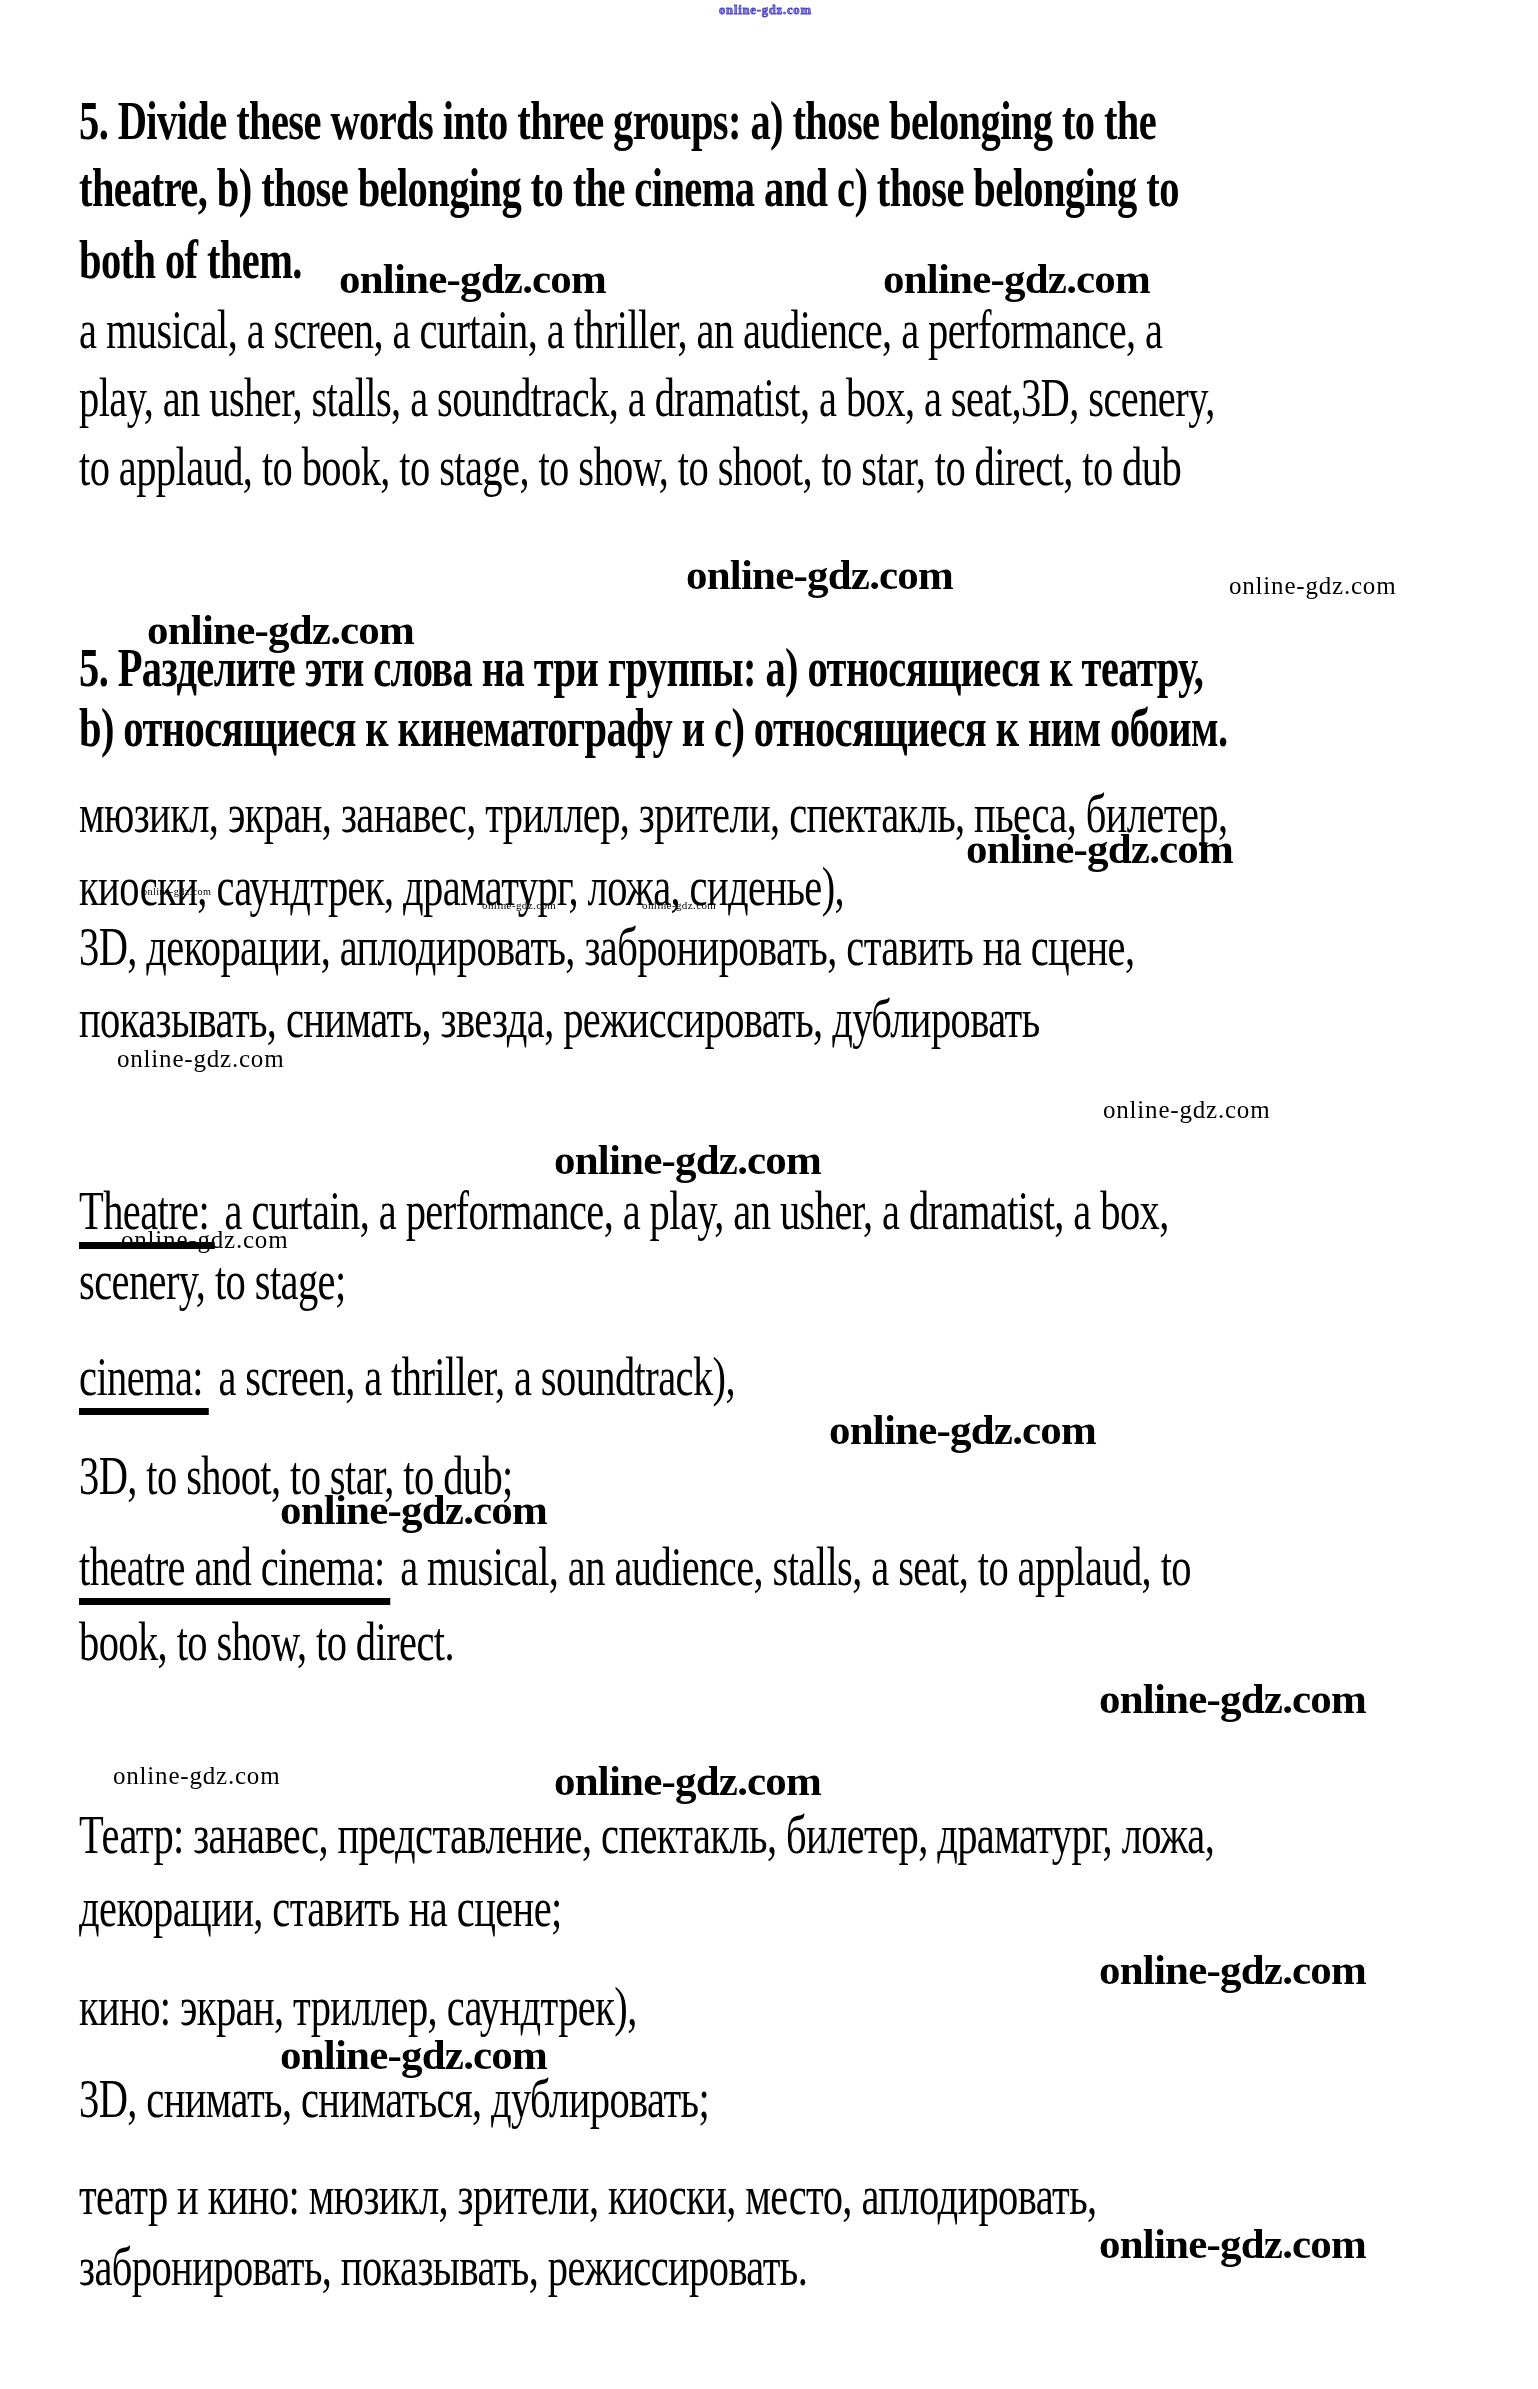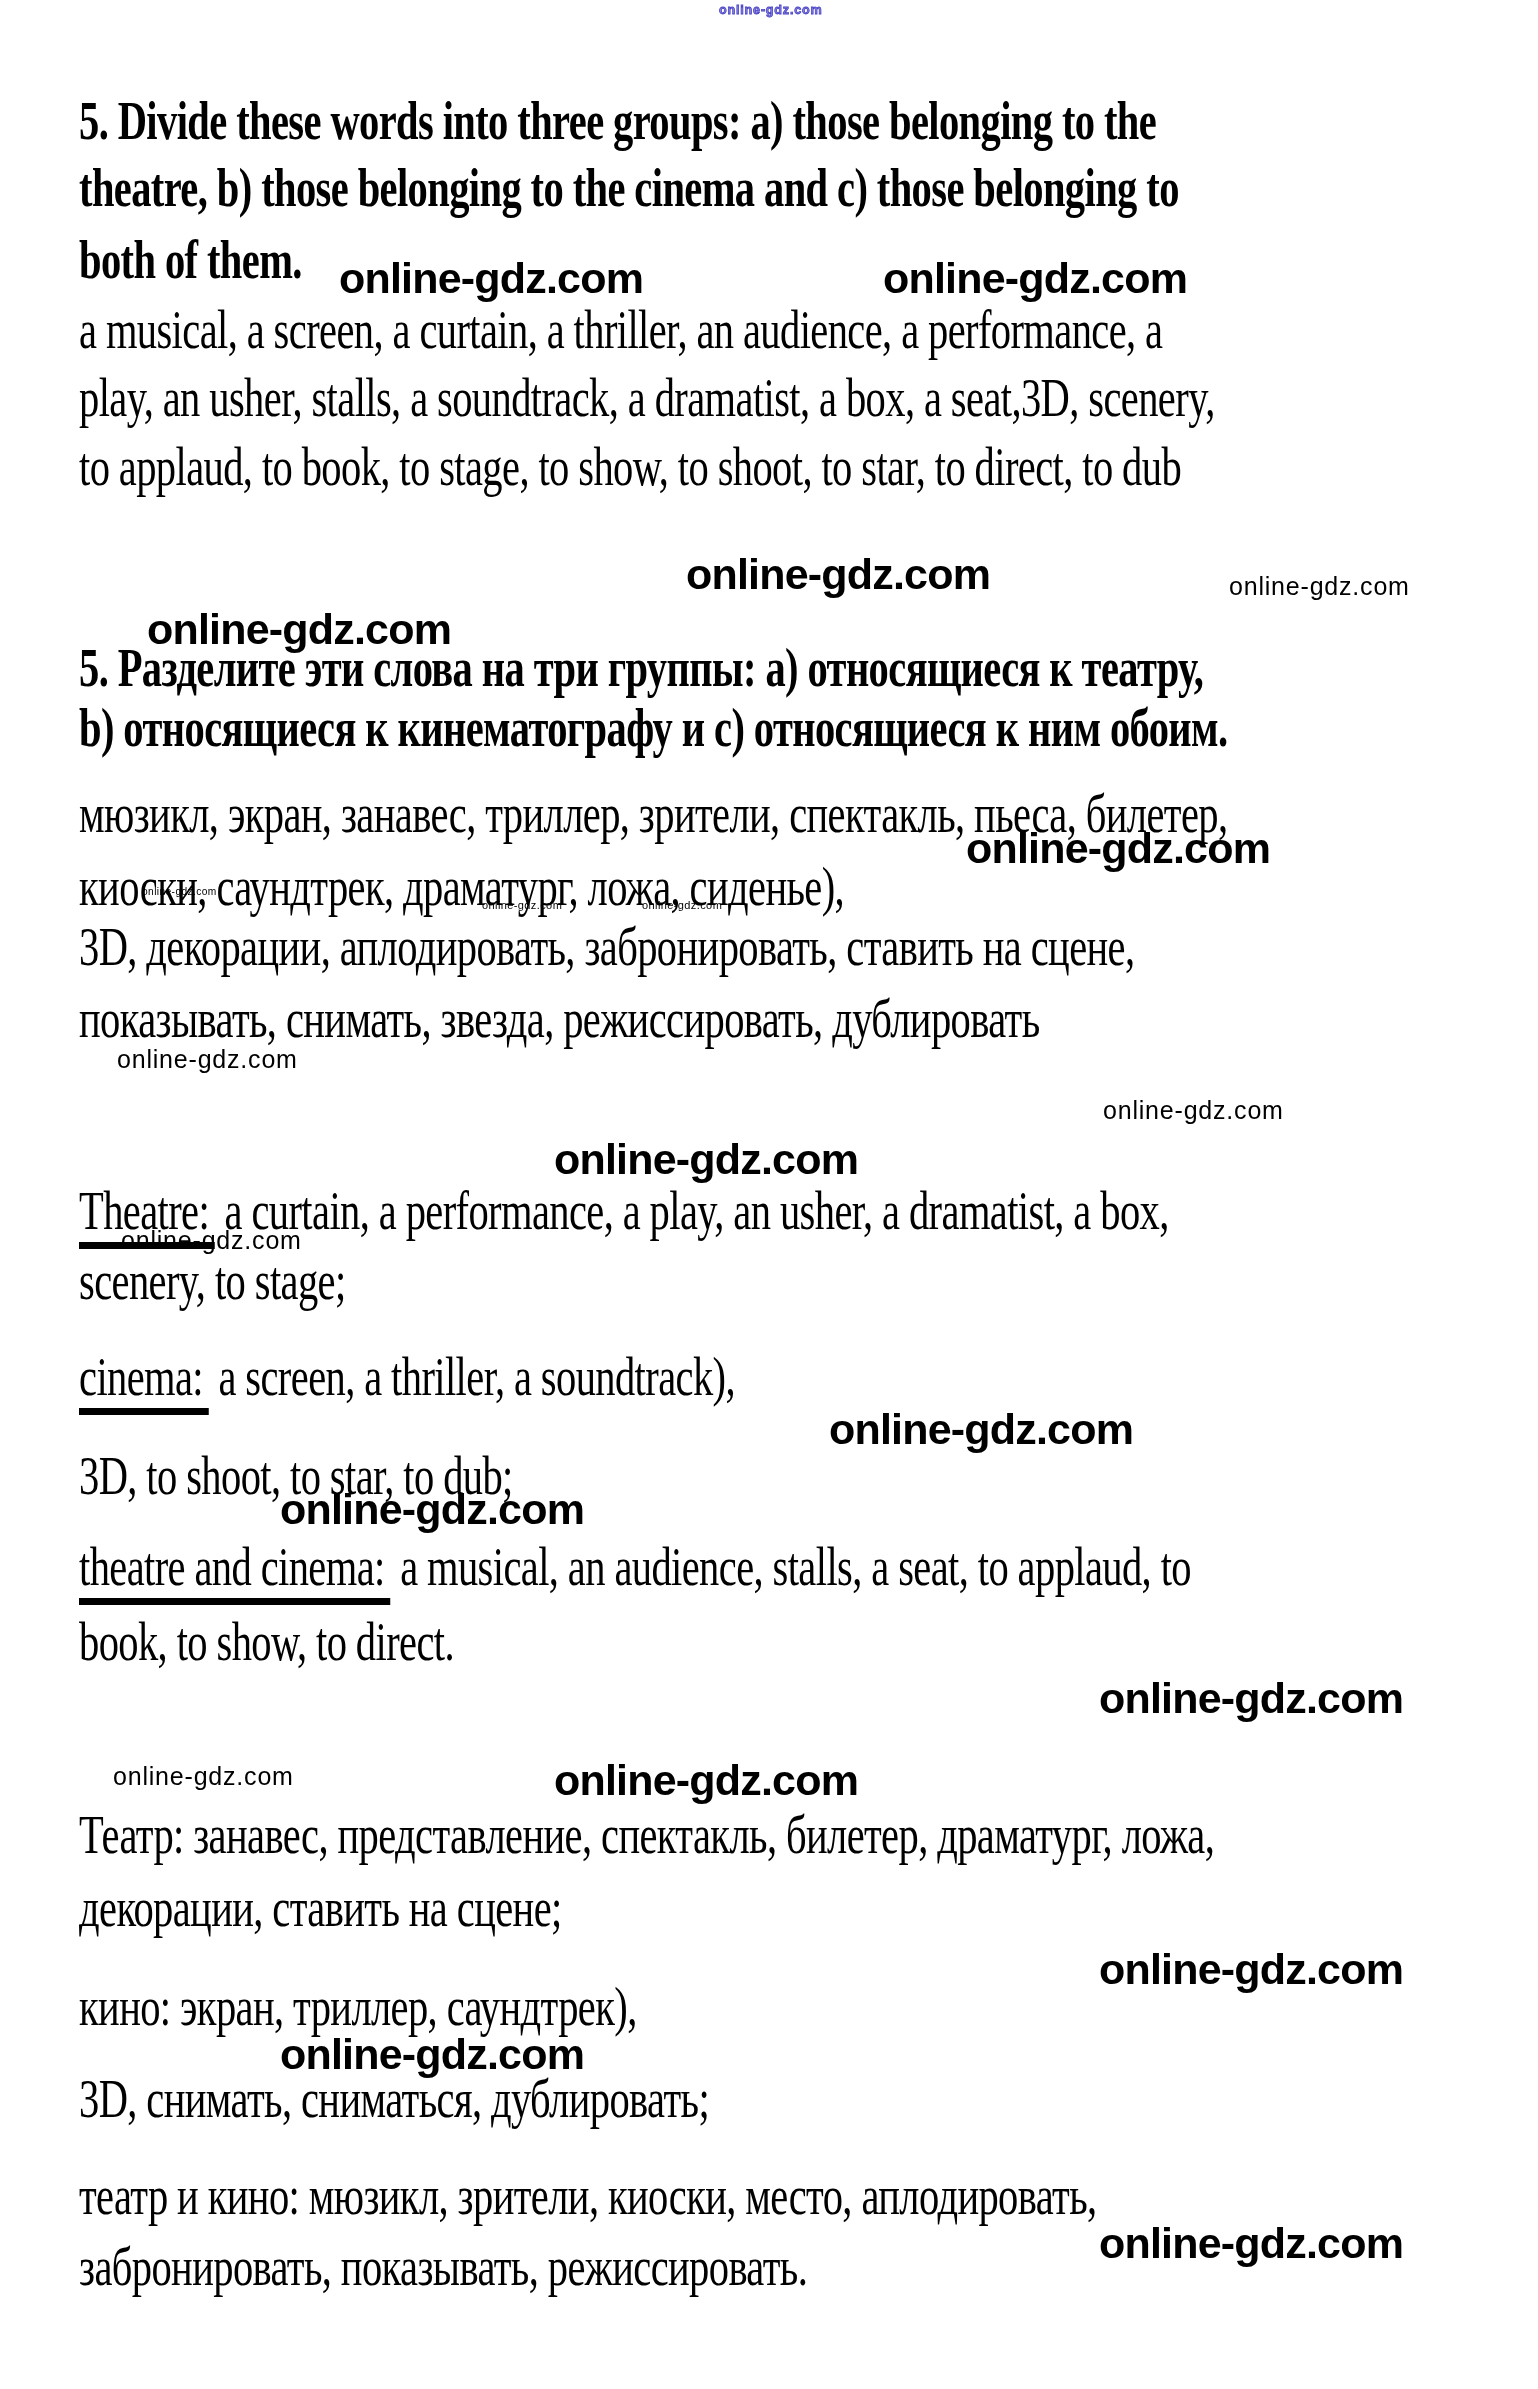--- a/index.html
+++ b/index.html
@@ -23,21 +23,21 @@
   }
   .bold{font-weight:bold;}
   .ul{
     border-bottom:7px solid #000;
     padding-right:7.9px;
     padding-bottom:0.8px;
   }
   .wm{
     position:absolute;
     white-space:nowrap;
-    font-family:Liberation Sans, sans-serif;
+    font-family:Liberation Serif, serif;
     color:#000;
   }
   .wm-lg{font-size:43px;font-weight:bold;letter-spacing:-0.8px;}
   .wm-sm{font-size:25px;font-weight:normal;letter-spacing:0.8px;}
   .wm-xs{font-size:11px;font-weight:normal;letter-spacing:0.4px;}
   .wm-top{
     font-size:12.6px;
     font-weight:bold;
     letter-spacing:0.8px;
     color:#8a86d8;

